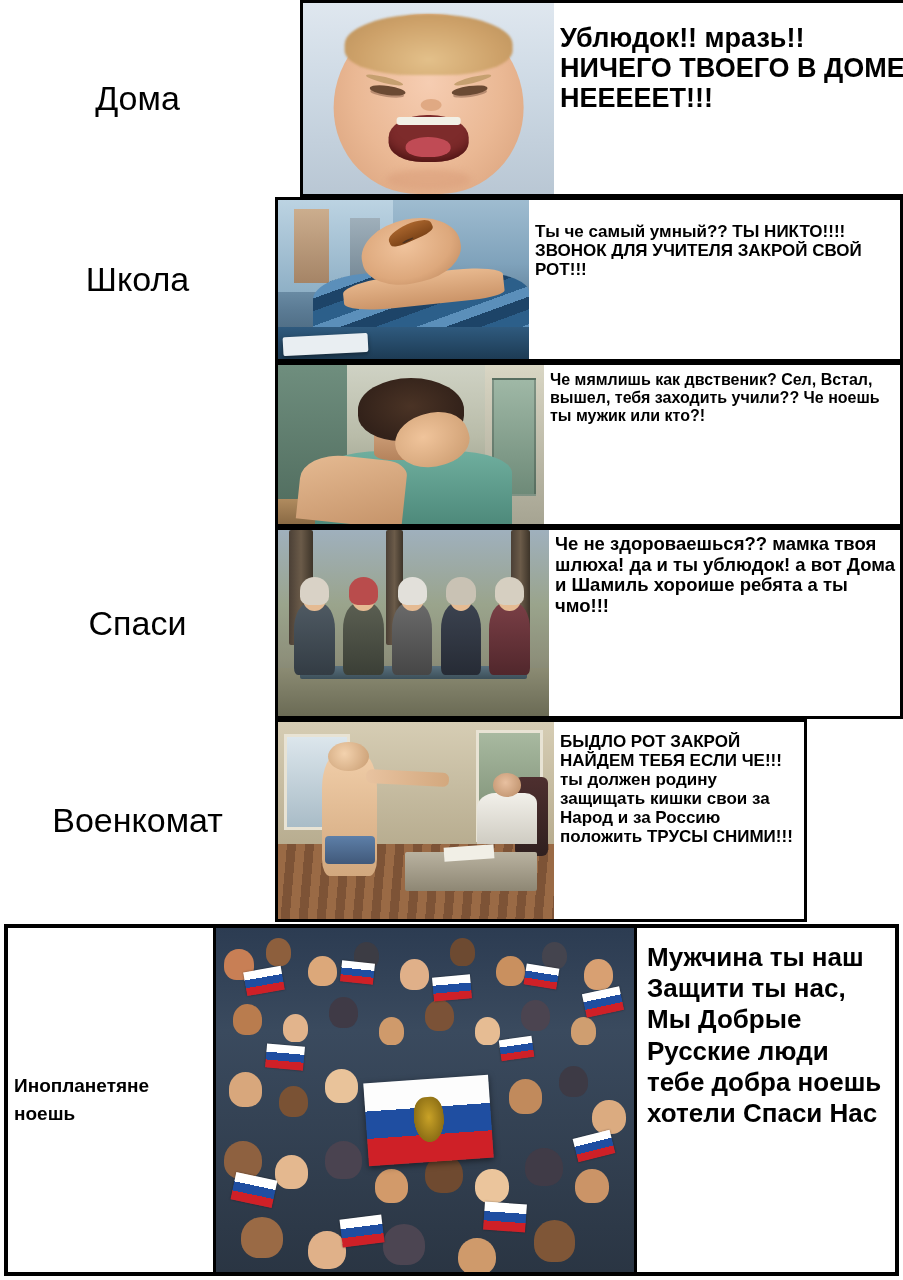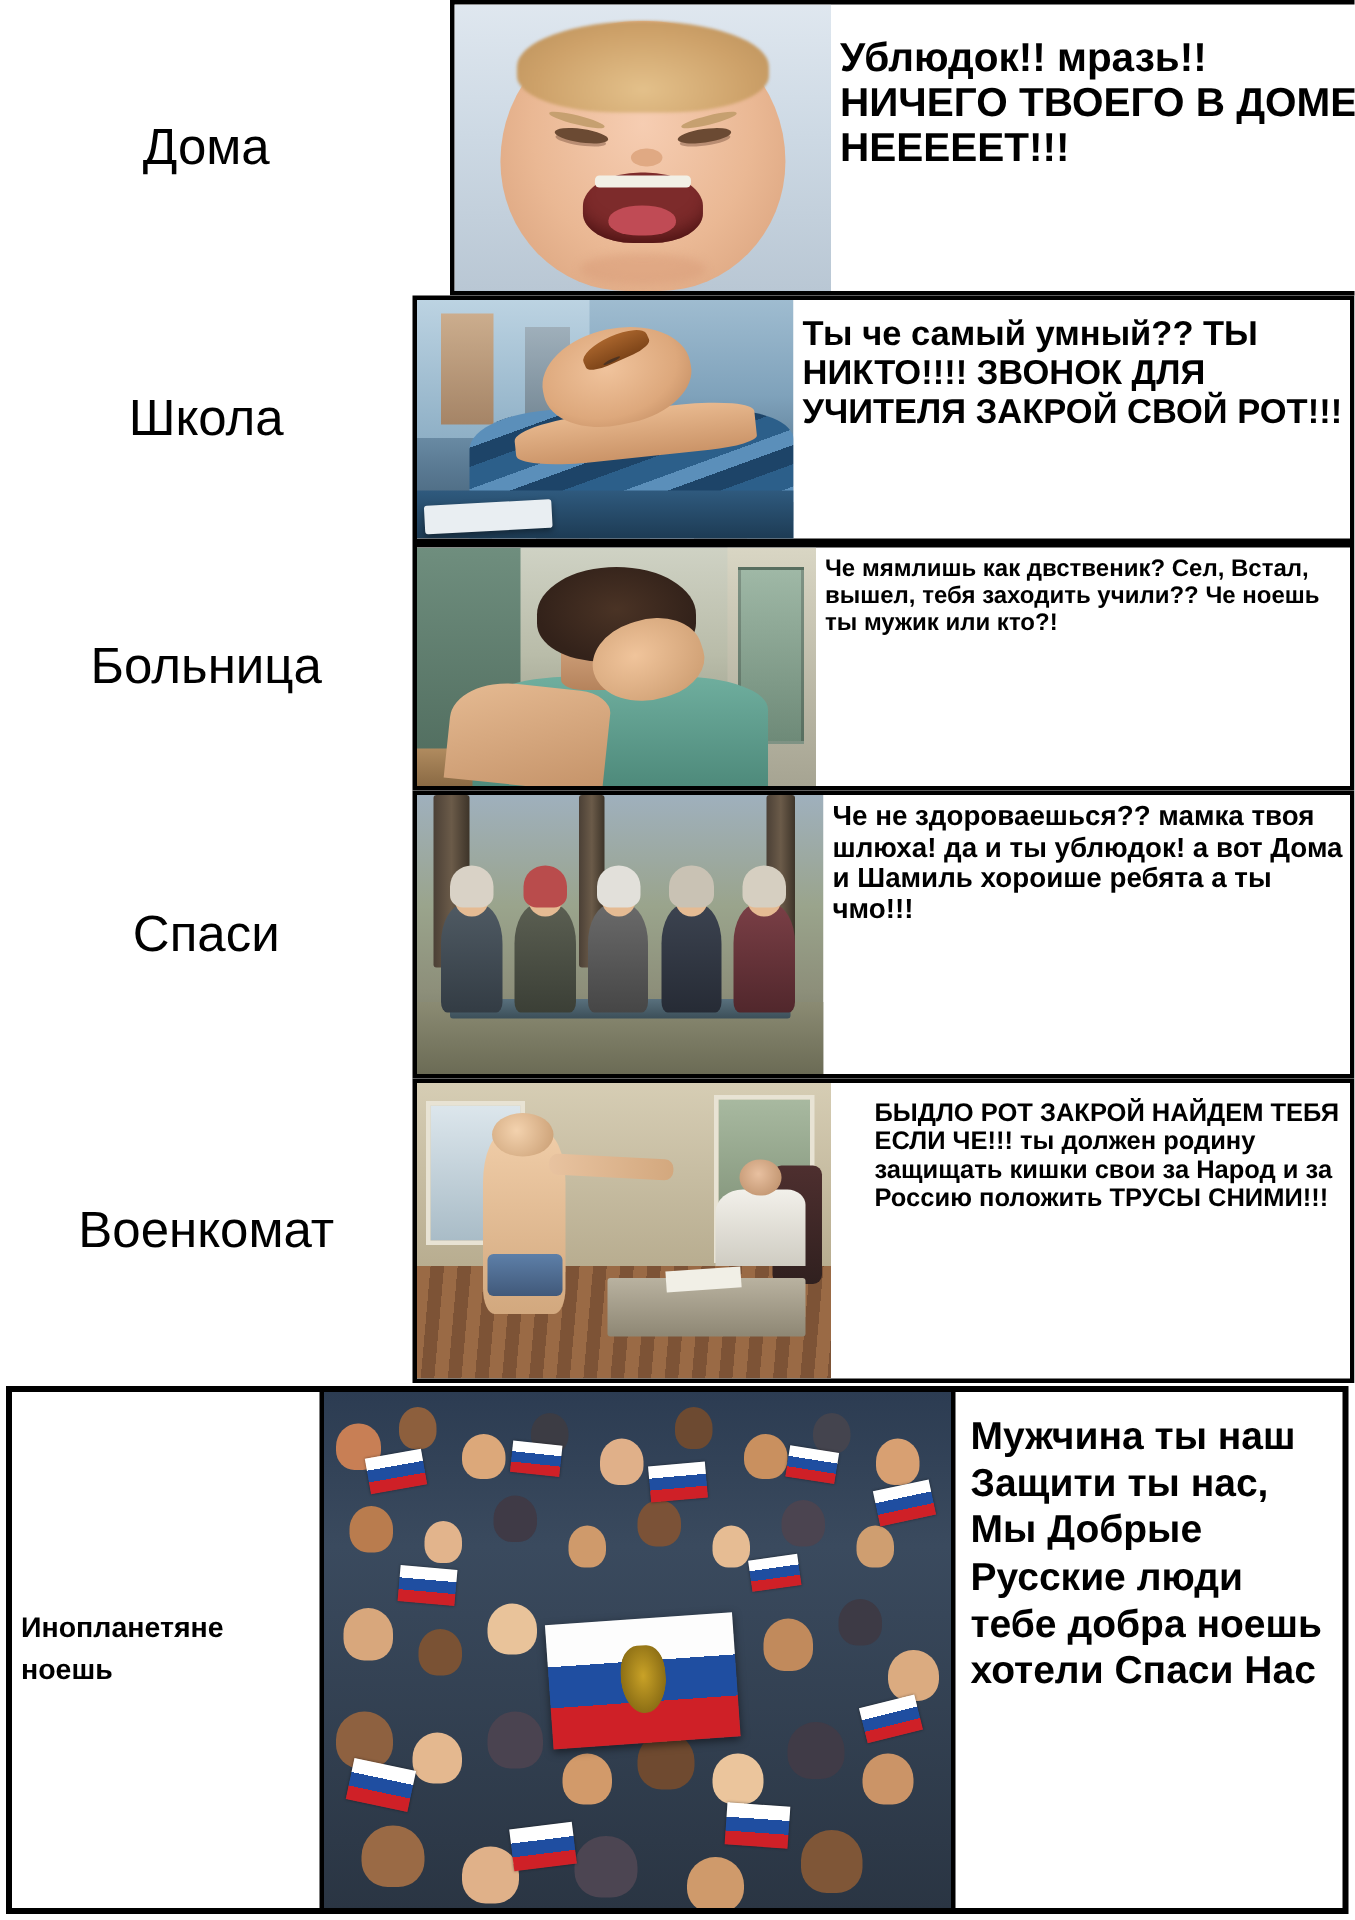--- a/index.html
+++ b/index.html
@@ -76,33 +76,33 @@
   #row-street .row-label,
   #row-army   .row-label {
     width: 275px;
     font-size: 34px;
   }
 
   #row-home .panel   { left: 275px; width: 628px; margin-left: 25px; }
   #row-school .panel { left: 275px; width: 628px; }
   #row-hosp .panel   { left: 275px; width: 628px; }
   #row-street .panel { left: 275px; width: 628px; }
-  #row-army .panel   { left: 275px; width: 628px; gap: 23px; }
+  #row-army .panel   { left: 275px; width: 532px; }
 
   .panel { position: absolute; top: 0; height: 100%; }
 
   
   #row-home .photo   { width: 251px; }
   #row-school .photo { width: 251px; }
   #row-hosp .photo   { width: 266px; }
   #row-street .photo { width: 271px; }
   #row-army .photo   { width: 276px; }
 
   #row-home .caption   { font-size: 27px; padding-top: 20px; }
-  #row-school .caption { font-size: 23px; padding-top: 10px; }
+  #row-school .caption { font-size: 17px; padding-top: 22px; }
   #row-hosp .caption   { font-size: 16px; padding-top: 6px; }
   #row-street .caption { font-size: 18.5px; padding-top: 4px; }
   #row-army .caption   { font-size: 17px; padding-top: 10px; }
 
   
   #row-aliens .box {
     position: absolute;
     left: 4px; top: 2px;
     width: 895px; height: 352px;
     border: 4px solid #000;
@@ -420,21 +420,20 @@
             <div class="boy-eye"></div>
           </div>
         <div class="desk"></div>
         <div class="notebook"></div>
       </div>
       <div class="caption">Ты че самый умный?? ТЫ НИКТО!!!! ЗВОНОК ДЛЯ УЧИТЕЛЯ ЗАКРОЙ СВОЙ РОТ!!!</div>
     </div>
   </div>
 
   <div class="row" id="row-hosp">
-    <div class="row-label">Больница</div>
     <div class="panel">
       <div class="photo">
         <div class="ph hosp-bg"></div>
         <div class="hosp-wall-l"></div>
         <div class="hosp-wall-r"></div>
         <div class="hosp-door"></div>
         <div class="hosp-table"></div>
         <div class="man-shirt"></div>
         <div class="man-arm"></div>
         <div class="man-neck"></div>

